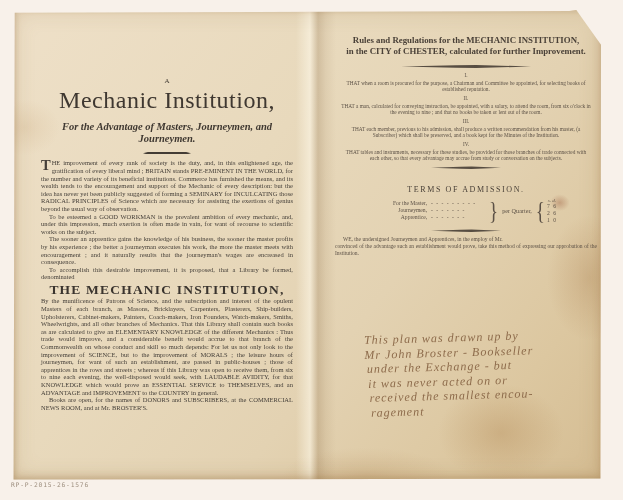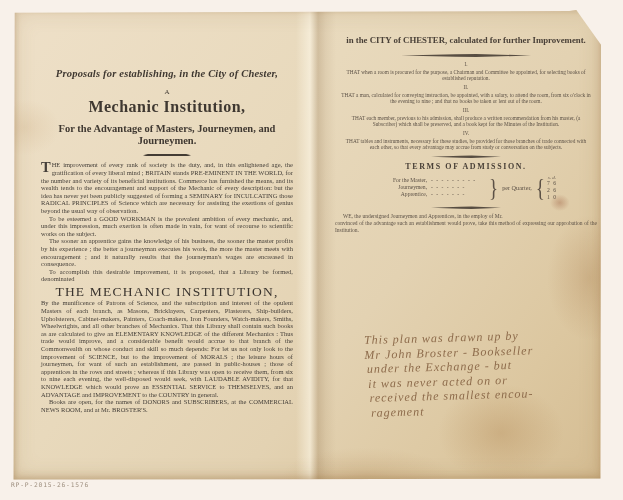--- a/index.html
+++ b/index.html
@@ -28,42 +28,42 @@
     box-shadow: inset 0 0 22px rgba(150,110,60,0.22), inset 0 -3px 8px rgba(140,100,55,0.28), inset 2px 0 5px rgba(150,110,60,0.20);
   }
   .crease {
     position:absolute; left:283px; top:0; width:40px; height:100%;
     background: linear-gradient(to right, rgba(120,85,40,0) 0%, rgba(255,250,235,0.55) 35%, rgba(115,80,40,0.20) 55%, rgba(115,80,40,0.08) 75%, rgba(120,85,40,0) 100%);
   }
   
   .lp { position:absolute; left:28px; top:58px; width:252px; }
   .lp-header { text-align:center; font-style:italic; font-weight:bold; font-size:10.5px; letter-spacing:0.2px; }
   .lp-a { text-align:center; font-size:7px; margin-top:9px; }
-  .lp-title { text-align:center; font-size:16px; font-weight:bold; letter-spacing:0.5px; margin-top:2px; }
-  .lp-sub { text-align:center; font-size:10.5px; font-weight:bold; line-height:12px; margin-top:7px; }
+  .lp-title { text-align:center; font-size:24px; font-weight:normal; letter-spacing:0.5px; margin-top:2px; }
+  .lp-sub { text-align:center; font-size:10.5px; font-weight:bold; line-height:12px; margin-top:7px;font-style:italic; }
   .rule-short {
     width:48px; height:2.4px; margin:7px auto 5px auto; background:#433c34;
     clip-path: polygon(0 50%, 10% 0, 90% 0, 100% 50%, 90% 100%, 10% 100%);
   }
   .lp-body { font-size:6.5px; line-height:7.6px; text-align:justify; color:#46403a; }
   .lp-body p { text-indent:8px; }
   .lp-body p.first { text-indent:0; }
   .dropcap { float:left; font-size:14.5px; line-height:13px; font-weight:bold; padding-right:1px; }
-  .lp-sec-title { text-align:center; font-size:13.5px; font-weight:normal; letter-spacing:1.2px; margin:5px 0 4px 0; text-indent:0 !important; color:#3a342e; }
+  .lp-sec-title { text-align:center; font-size:13.5px; font-weight:bold; letter-spacing:1.2px; margin:5px 0 4px 0; text-indent:0 !important; color:#3a342e; }
   
   .rp { position:absolute; left:322px; top:25px; width:262px; color:#5c5146; }
   .rp-header { text-align:center; font-size:8.8px; line-height:11px; color:#4a4138; font-weight:bold; }
   .rule-taper {
     width:130px; height:3px; margin:8px auto 4px auto; background:#574d42;
     clip-path: polygon(0 50%, 42% 10%, 58% 0, 100% 50%, 58% 100%, 42% 90%);
   }
   .rule-taper.small { width:70px; height:2.6px; margin:5px auto 4px auto; }
   .rp-numeral { text-align:center; font-size:5.2px; margin:3px 0 1.5px 0; }
   .rp-rule-text { text-align:center; font-size:5.3px; line-height:6.3px; padding:0 6px; }
-  .terms-title { text-align:center; font-size:8px; font-weight:bold; letter-spacing:1.6px; margin-top:4px; color:#4a4138; }
+  .terms-title { text-align:center; font-size:8px; font-weight:normal; letter-spacing:1.6px; margin-top:16px; color:#4a4138; }
   .terms { display:flex; justify-content:center; align-items:center; margin-top:3px; }
   .t-rows { display:flex; flex-direction:column; }
   .t-row { display:flex; font-size:5.6px; line-height:7.4px; }
   .t-label { width:52px; text-align:right; }
   .t-dashes { width:60px; padding-left:4px; letter-spacing:1px; white-space:nowrap; overflow:hidden; }
   .brace { font-size:19px; line-height:22px; transform:scaleY(1.35); color:#5c5146; padding:0 2px; }
   .per-quarter { font-size:6.2px; padding:0 2px; }
   .t-amounts { display:flex; flex-direction:column; position:relative; padding-top:1px; }
   .t-sd { font-size:5px; font-style:italic; text-align:center; margin-bottom:0.5px; }
   .t-amount { font-size:5.6px; line-height:7px; text-align:center; letter-spacing:1px; }
@@ -84,38 +84,38 @@
     font-size:6.3px; color:#9d8e7e; letter-spacing:0.8px;
   }
 </style>
 </head>
 <body>
 
 <div class="paper">
   <div class="crease"></div>
 
   <div class="lp">
-    <div class="lp-header">Proposals for establishing, in the City of Chester,</div>
     <div class="lp-a">A</div>
     <div class="lp-title">Mechanic Institution,</div>
     <div class="lp-sub">For the Advantage of Masters, Journeymen, and</div>
     <div class="lp-sub" style="margin-top:0;">Journeymen.</div>
     <div class="rule-short"></div>
     <div class="lp-body">
       <p class="first"><span class="dropcap">T</span><span>HE improvement of every rank of society is the duty, and, in this enlightened age, the gratification of every liberal mind ; BRITAIN stands PRE-EMINENT IN THE WORLD, for the number and variety of its beneficial institutions.  Commerce has furnished the means, and its wealth tends to the encouragement and support of the Mechanic of every description: but the idea has never yet been publicly suggested of forming a SEMINARY for INCULCATING those RADICAL PRINCIPLES of Science which are necessary for assisting the exertions of genius beyond the usual way of observation.</span></p>
       <p>To be esteemed a GOOD WORKMAN is the prevalent ambition of every mechanic, and, under this impression, much exertion is often made in vain, for want of recourse to scientific works on the subject.</p>
       <p>The sooner an apprentice gains the knowledge of his business, the sooner the master profits by his experience ; the better a journeyman executes his work, the more the master meets with encouragement ; and it naturally results that the journeyman's wages are encreased in consequence.</p>
       <p>To accomplish this desirable improvement, it is proposed, that a Library be formed, denominated</p>
       <p class="lp-sec-title">THE MECHANIC INSTITUTION,</p>
       <p class="first">By the munificence of Patrons of Science, and the subscription and interest of the opulent Masters of each branch, as Masons, Bricklayers, Carpenters, Plasterers, Ship-builders, Upholsterers, Cabinet-makers, Painters, Coach-makers, Iron Founders, Watch-makers, Smiths, Wheelwrights, and all other branches of Mechanics.  That this Library shall contain such books as are calculated to give an ELEMENTARY KNOWLEDGE of the different Mechanics : Thus trade would improve, and a considerable benefit would accrue to that branch of the Commonwealth on whose conduct and skill so much depends: For let us not only look to the improvement of SCIENCE, but to the improvement of MORALS ; the leisure hours of journeymen, for want of such an establishment, are passed in public-houses ; those of apprentices in the rows and streets ; whereas if this Library was open to receive them, from six to nine each evening, the well-disposed would seek, with LAUDABLE AVIDITY, for that KNOWLEDGE which would prove an ESSENTIAL SERVICE to THEMSELVES, and an ADVANTAGE and IMPROVEMENT to the COUNTRY in general.</p>
       <p>Books are open, for the names of DONORS and SUBSCRIBERS, at the COMMERCIAL NEWS ROOM, and at Mr. BROSTER'S.</p>
     </div>
   </div>
 
   <div class="rp">
+    <div class="rp-header">Rules and Regulations for the MECHANIC INSTITUTION,</div>
     <div class="rp-header">in the CITY of CHESTER, calculated for further Improvement.</div>
     <div class="rule-taper"></div>
 
     <div>
       <div class="rp-numeral">I.</div>
       <div class="rp-rule-text">THAT when a room is procured for the purpose, a Chairman and Committee be appointed, for selecting books of established reputation.</div>
       <div class="rp-numeral">II.</div>
       <div class="rp-rule-text">THAT a man, calculated for conveying instruction, be appointed, with a salary, to attend the room, from six o'clock in the evening to nine ; and that no books be taken or lent out of the room.</div>
       <div class="rp-numeral">III.</div>
       <div class="rp-rule-text">THAT each member, previous to his admission, shall produce a written recommendation from his master, (a Subscriber) which shall be preserved, and a book kept for the Minutes of the Institution.</div>

